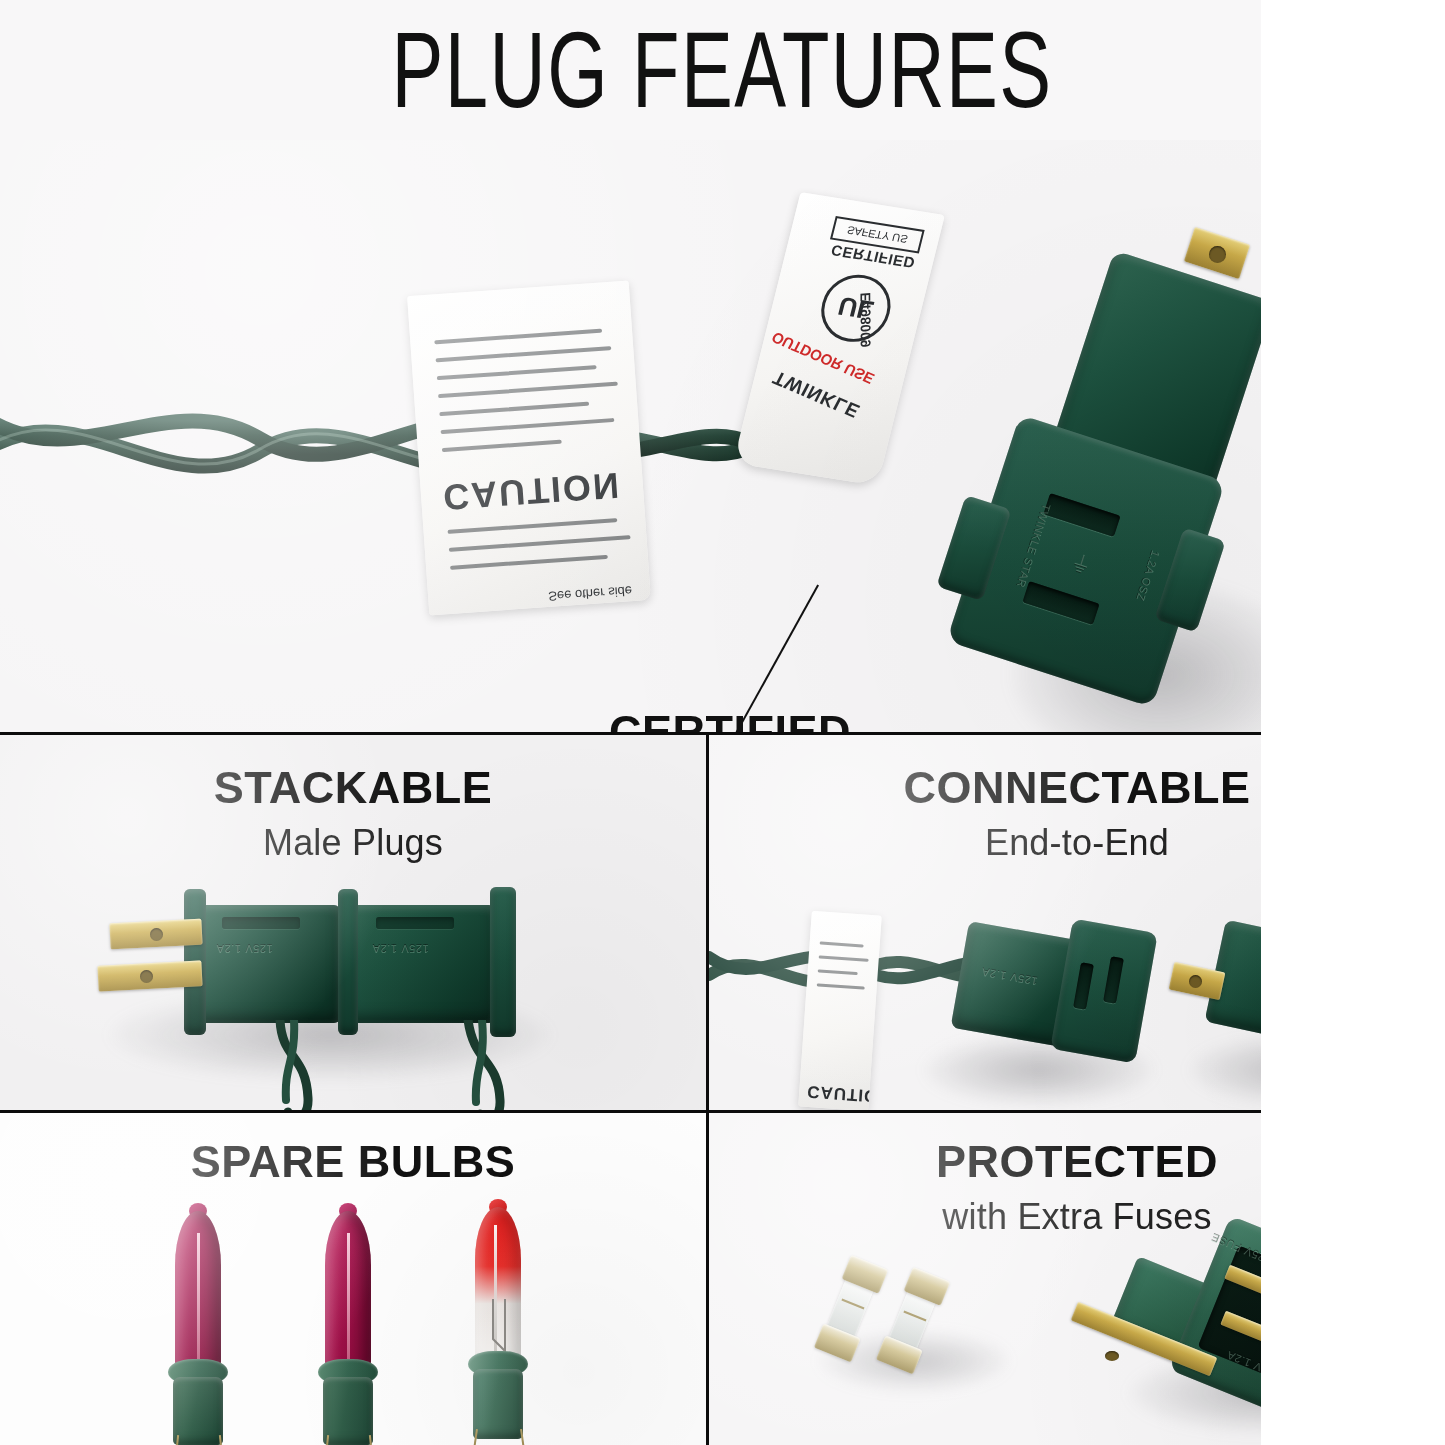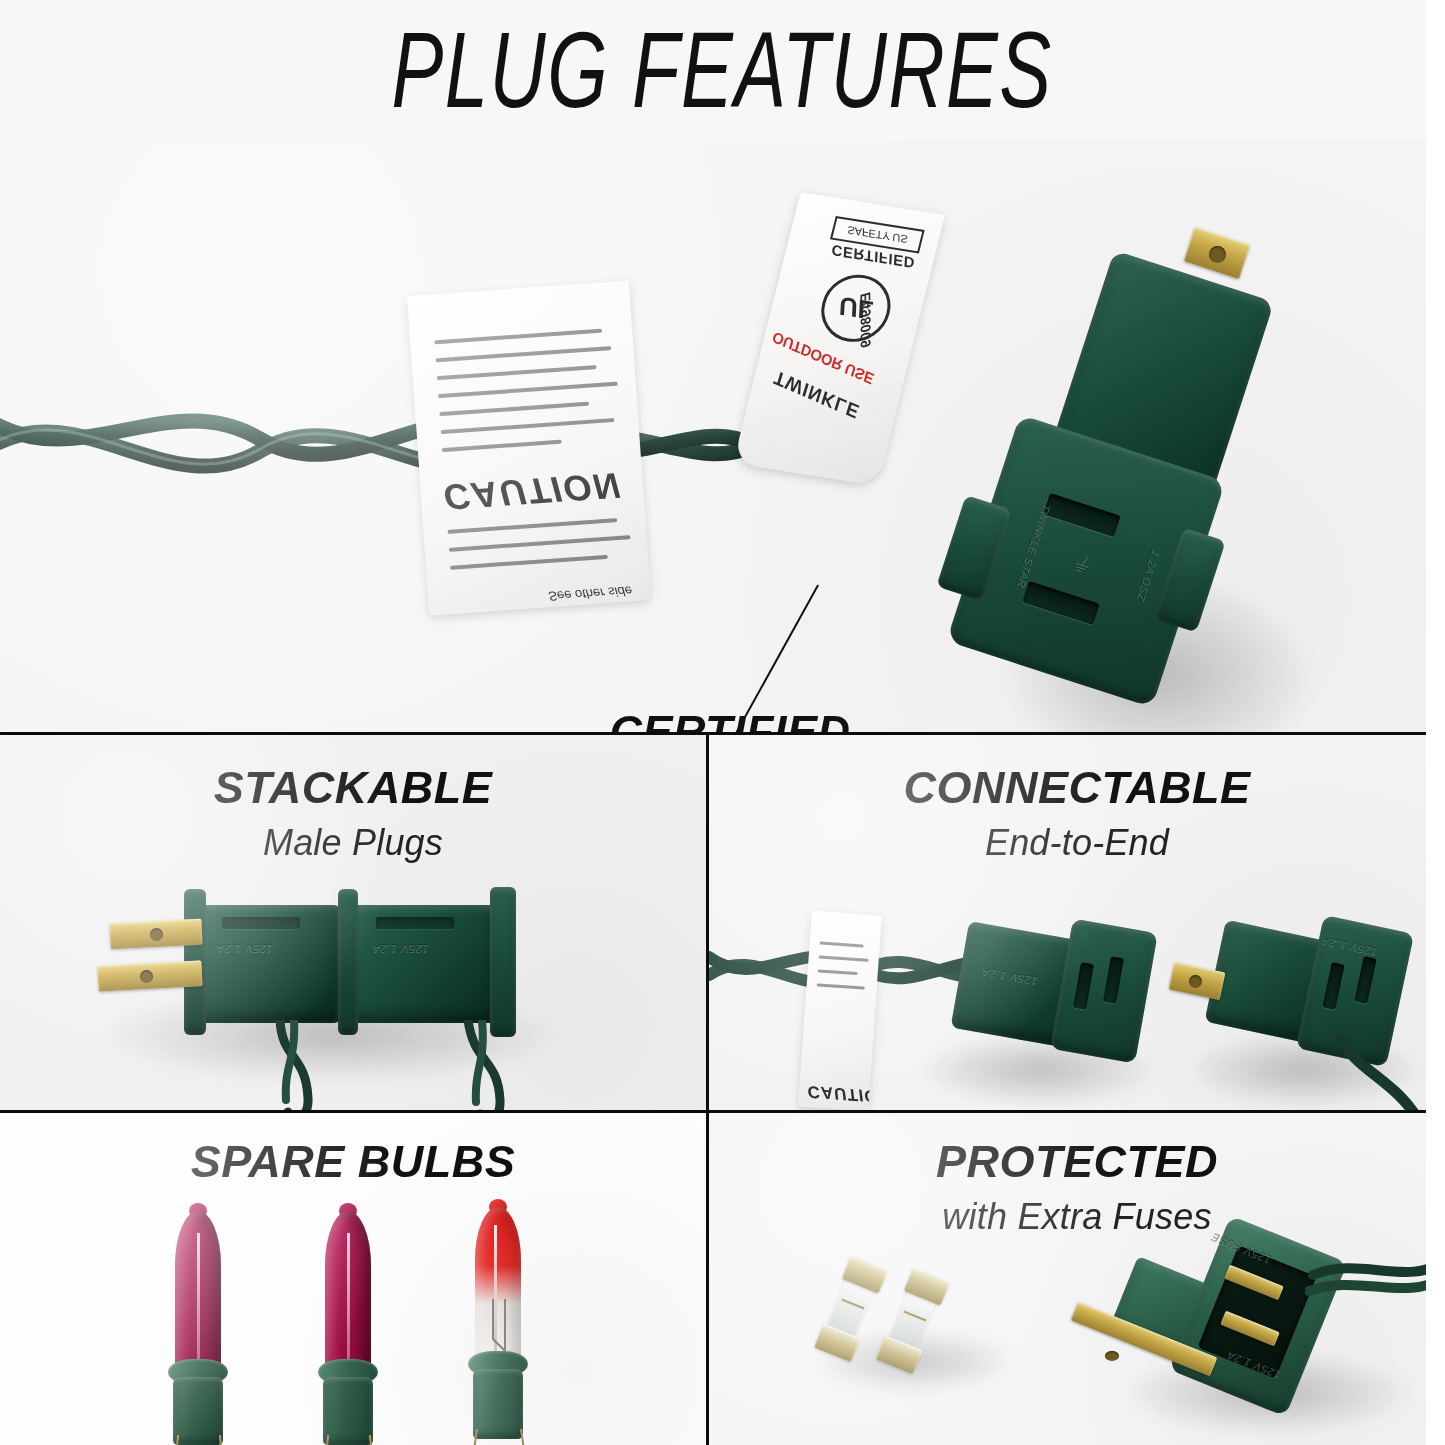--- a/index.html
+++ b/index.html
@@ -1,21 +1,20 @@
 <!DOCTYPE html>
 <html><head>
 <meta charset="utf-8">
 <style>
   html,body{margin:0;padding:0;background:#fff;}
   body{font-family:"Liberation Sans",sans-serif;}
 
   #page{
-    position:relative;width:1426px;height:1445px;overflow:hidden;
+    position:relative;width:1261px;height:1445px;overflow:hidden;
     background:#f7f6f7;
-    font-style:italic;
   }
 
   
   .title-bar{
     position:absolute;left:0;top:0;width:1445px;height:140px;
     background:#f8f7f8;
     display:flex;align-items:center;justify-content:center;
   }
   .title-text{
     font-family:"Liberation Sans",sans-serif;

